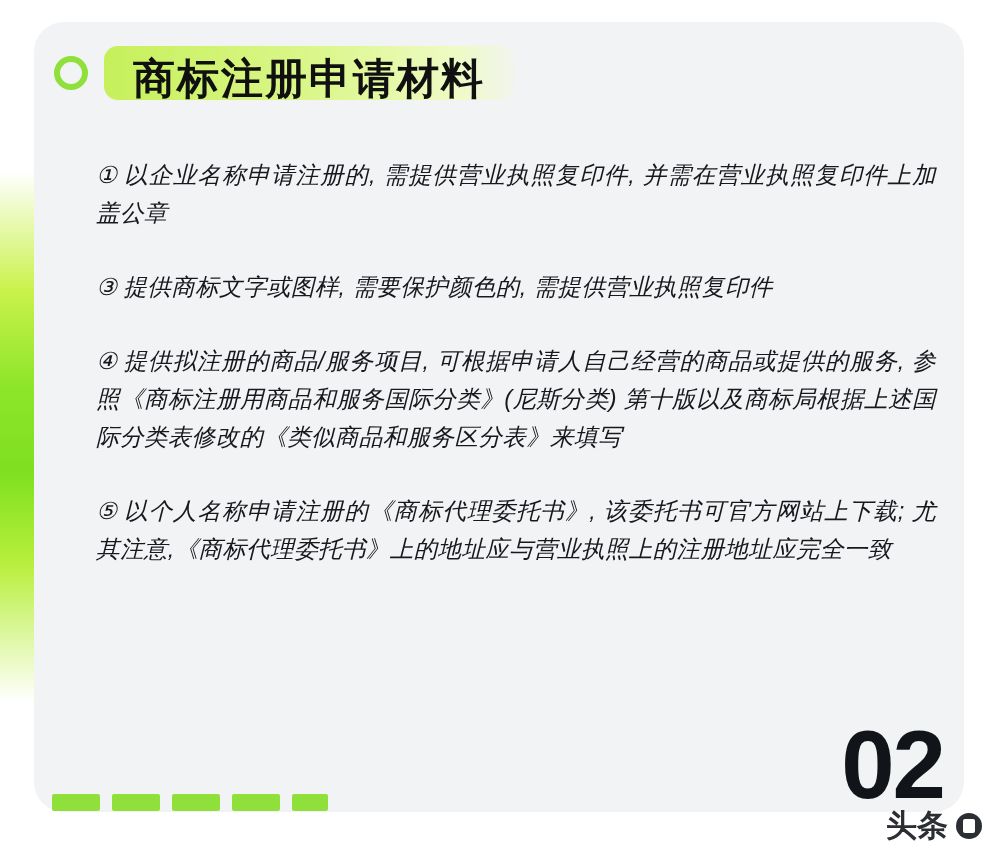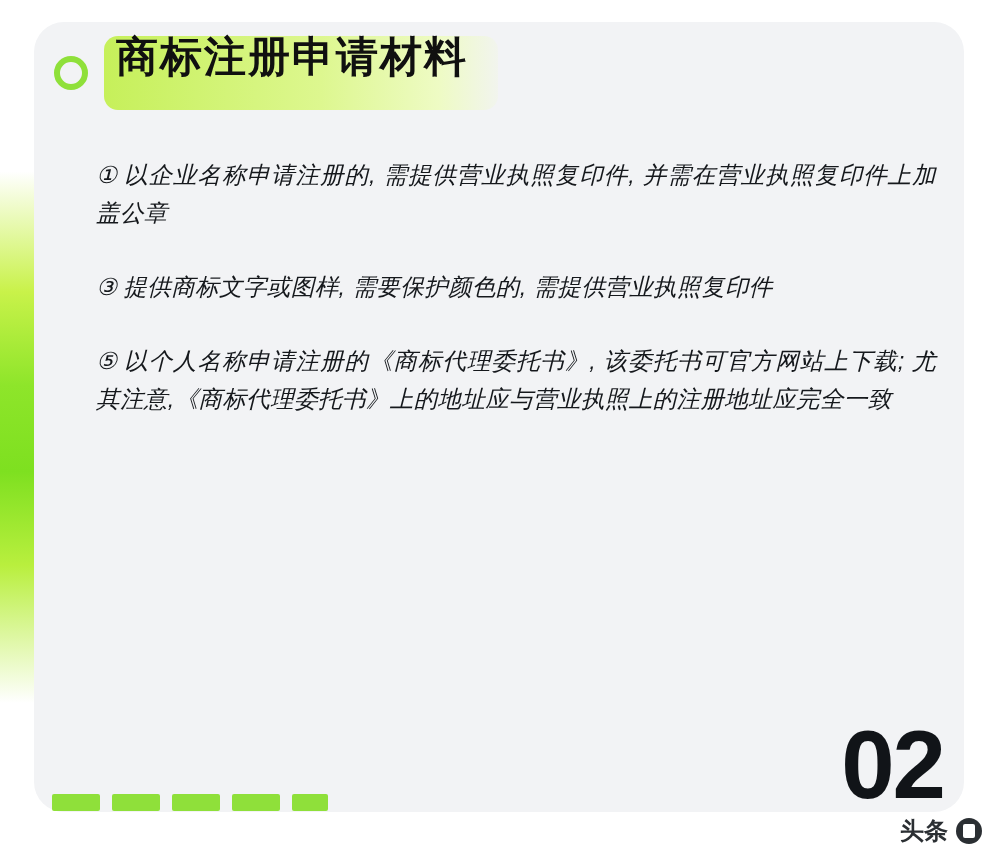--- a/index.html
+++ b/index.html
@@ -60,23 +60,23 @@
     height: 34px;
     border-radius: 50%;
     border: 6px solid #8fe03a;
     box-sizing: border-box;
     margin-right: 16px;
     flex: none;
   }
   .title-pill {
     position: relative;
     display: inline-flex;
-    align-items: flex-start;
-    height: 74px;
-    padding: 0 30px 0 12px;
+    align-items: flex-end;
+    height: 54px;
+    padding: 0 30px 0 29px;
     border-radius: 14px;
     background: linear-gradient(to right, #c6f05a 0%, #ddf78f 55%, #eefbc4 85%, rgba(238,251,196,0.15) 100%);
   }
   .title-text {
     font-size: 42px;
     font-weight: bold;
     letter-spacing: 2px;
     color: #101010;
     line-height: 1;
     white-space: nowrap;
@@ -130,21 +130,21 @@
   .dash.small { width: 36px; }
   
   .watermark {
     position: absolute;
     right: 18px;
     bottom: 10px;
     display: flex;
     align-items: center;
     gap: 8px;
     color: #2b2f33;
-    font-size: 24px;
+    font-size: 31px;
     font-weight: bold;
   }
   .wm-logo {
     width: 26px;
     height: 26px;
     border-radius: 50%;
     background: #2b2f33;
     position: relative;
     flex: none;
   }
@@ -176,20 +176,23 @@
   </div>
 
   <div class="content">
     <p class="item">
       <span class="num">①</span><span>以企业名称申请注册的, 需提供营业执照复印件, 并需在营业执照复印件上加盖公章</span>
     </p>
     <p class="item">
       <span class="num">③</span><span>提供商标文字或图样, 需要保护颜色的, 需提供营业执照复印件</span>
     </p>
     <p class="item">
+      <span class="num">④</span><span>提供拟注册的商品/服务项目, 可根据申请人自己经营的商品或提供的服务, 参照《商标注册用商品和服务国际分类》(尼斯分类) 第十版以及商标局根据上述国际分类表修改的《类似商品和服务区分表》来填写</span>
+    </p>
+    <p class="item">
       <span class="num">⑤</span><span>以个人名称申请注册的《商标代理委托书》, 该委托书可官方网站上下载; 尤其注意,《商标代理委托书》上的地址应与营业执照上的注册地址应完全一致</span>
     </p>
   </div>
 
   <div class="big-number">02</div>
 
   <div class="dash-row">
     <div class="dash"></div>
     <div class="dash"></div>
     <div class="dash"></div>

